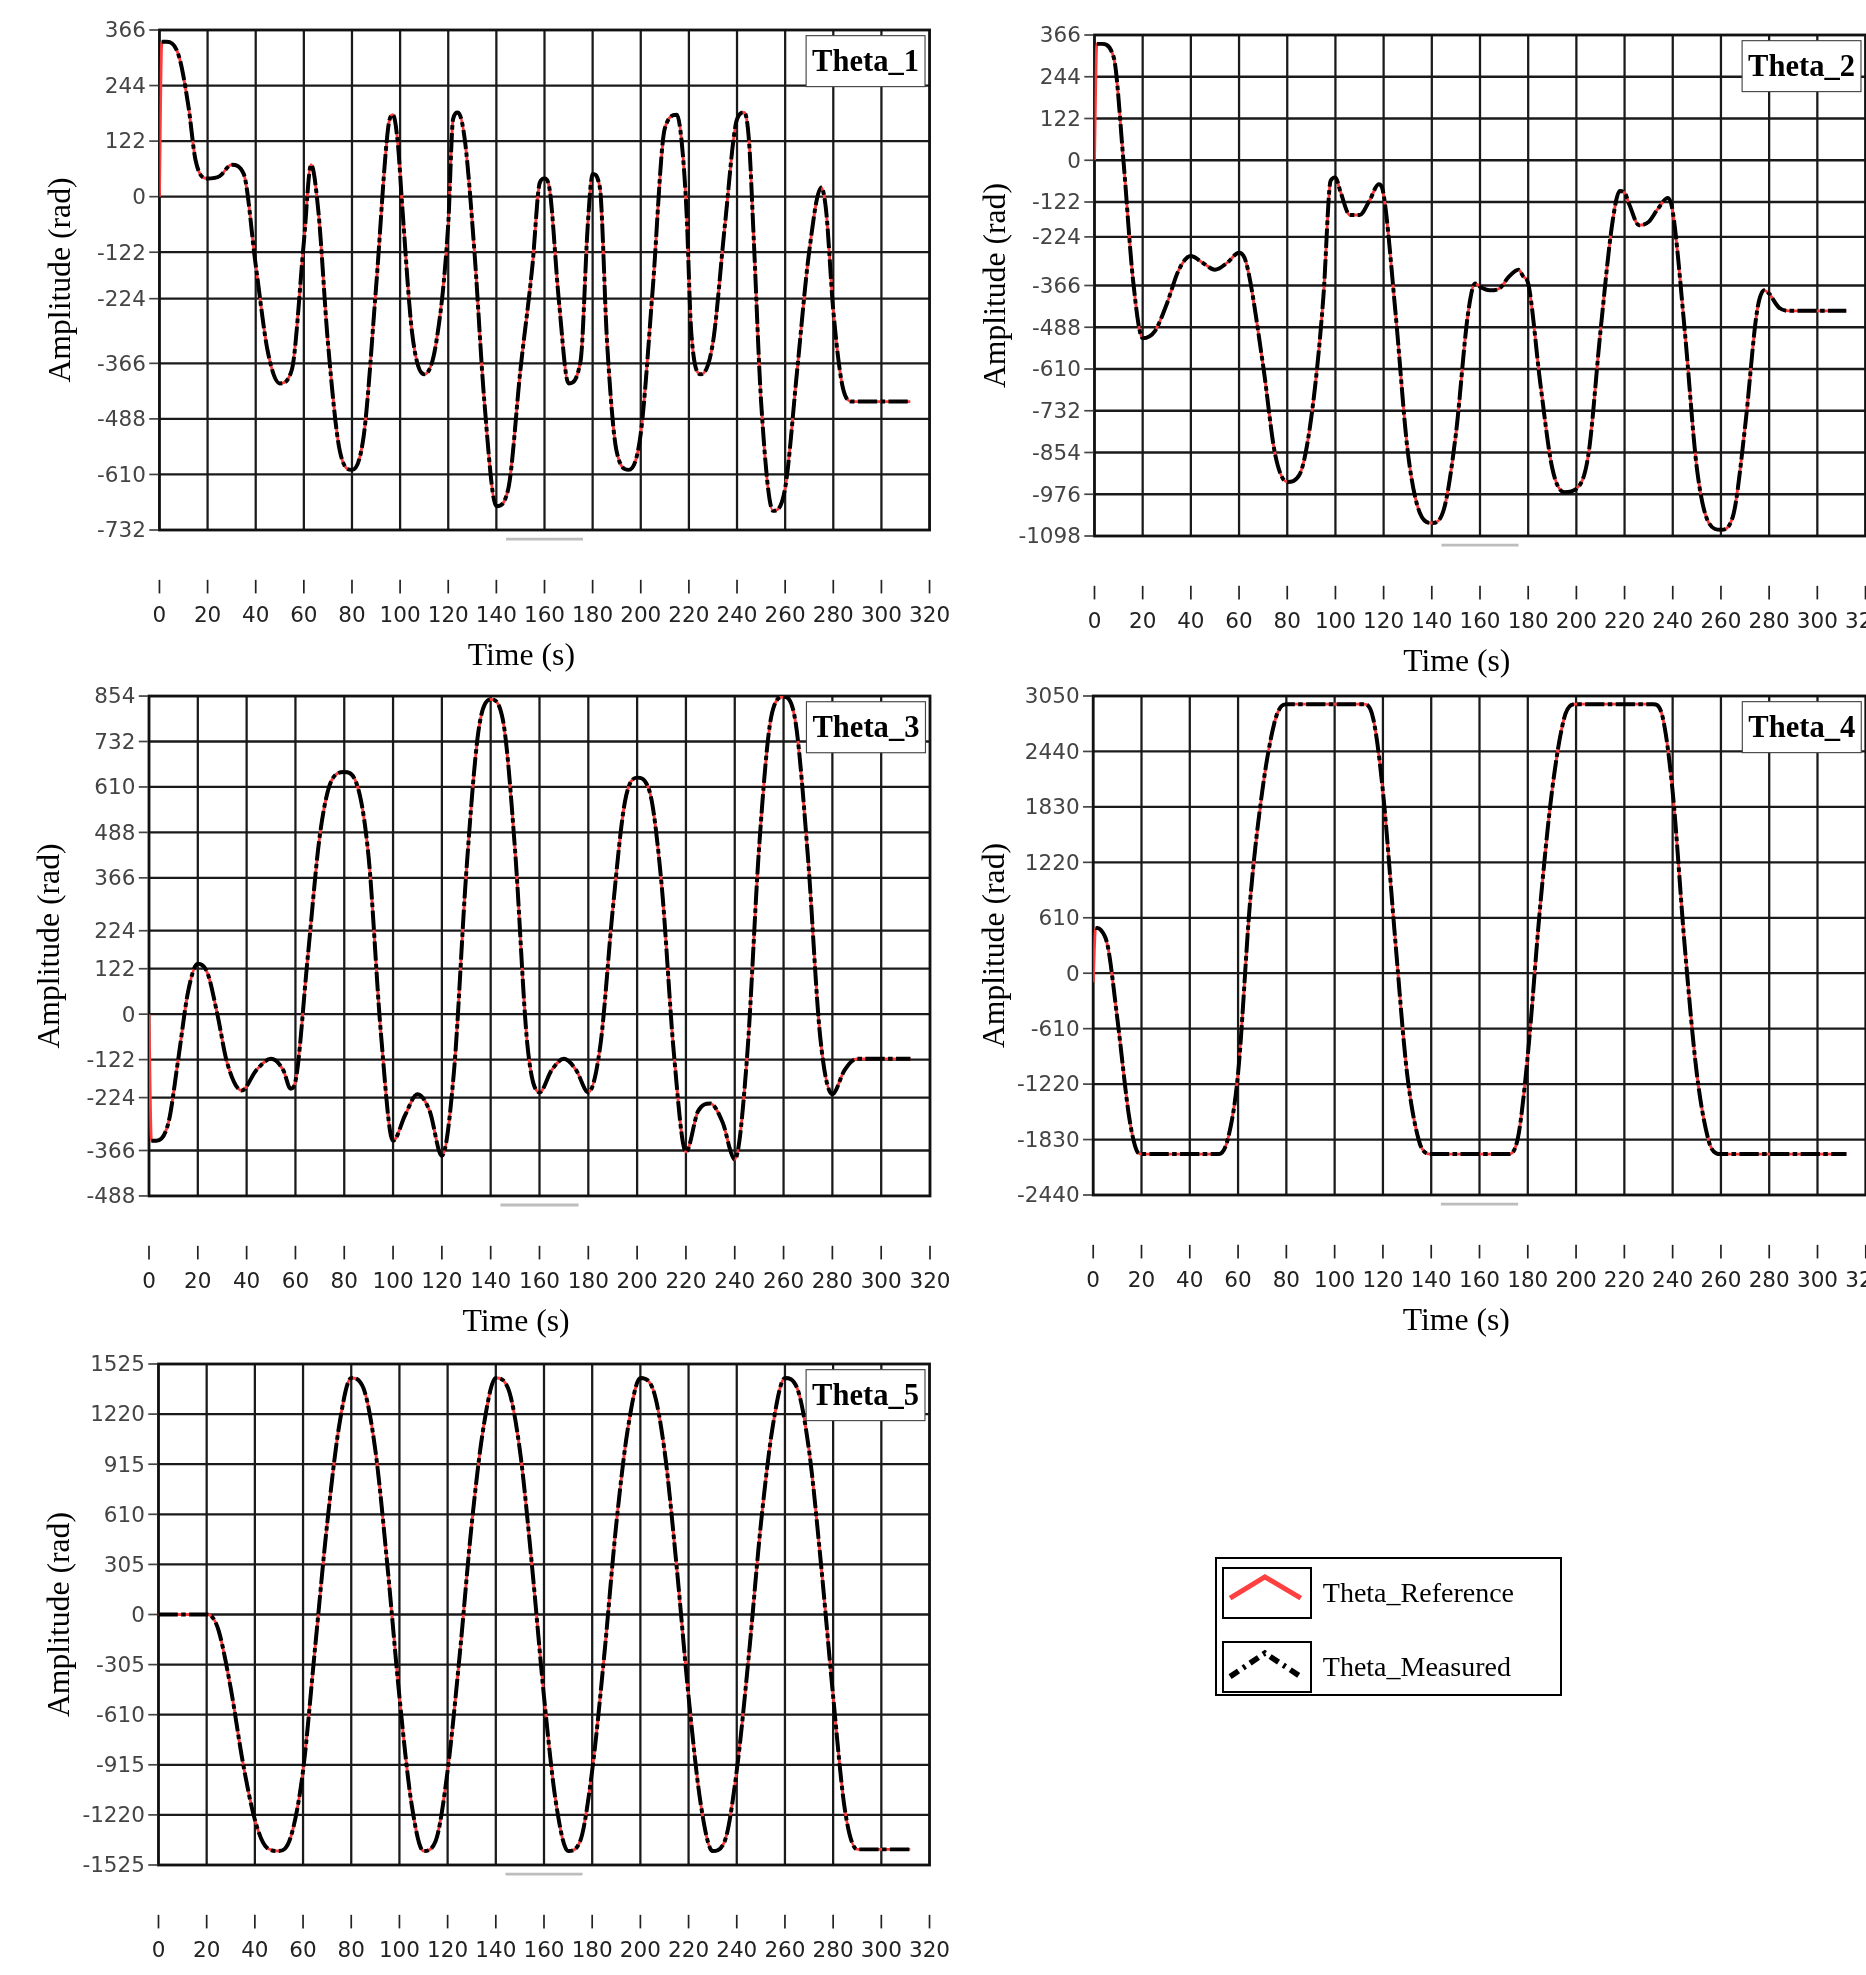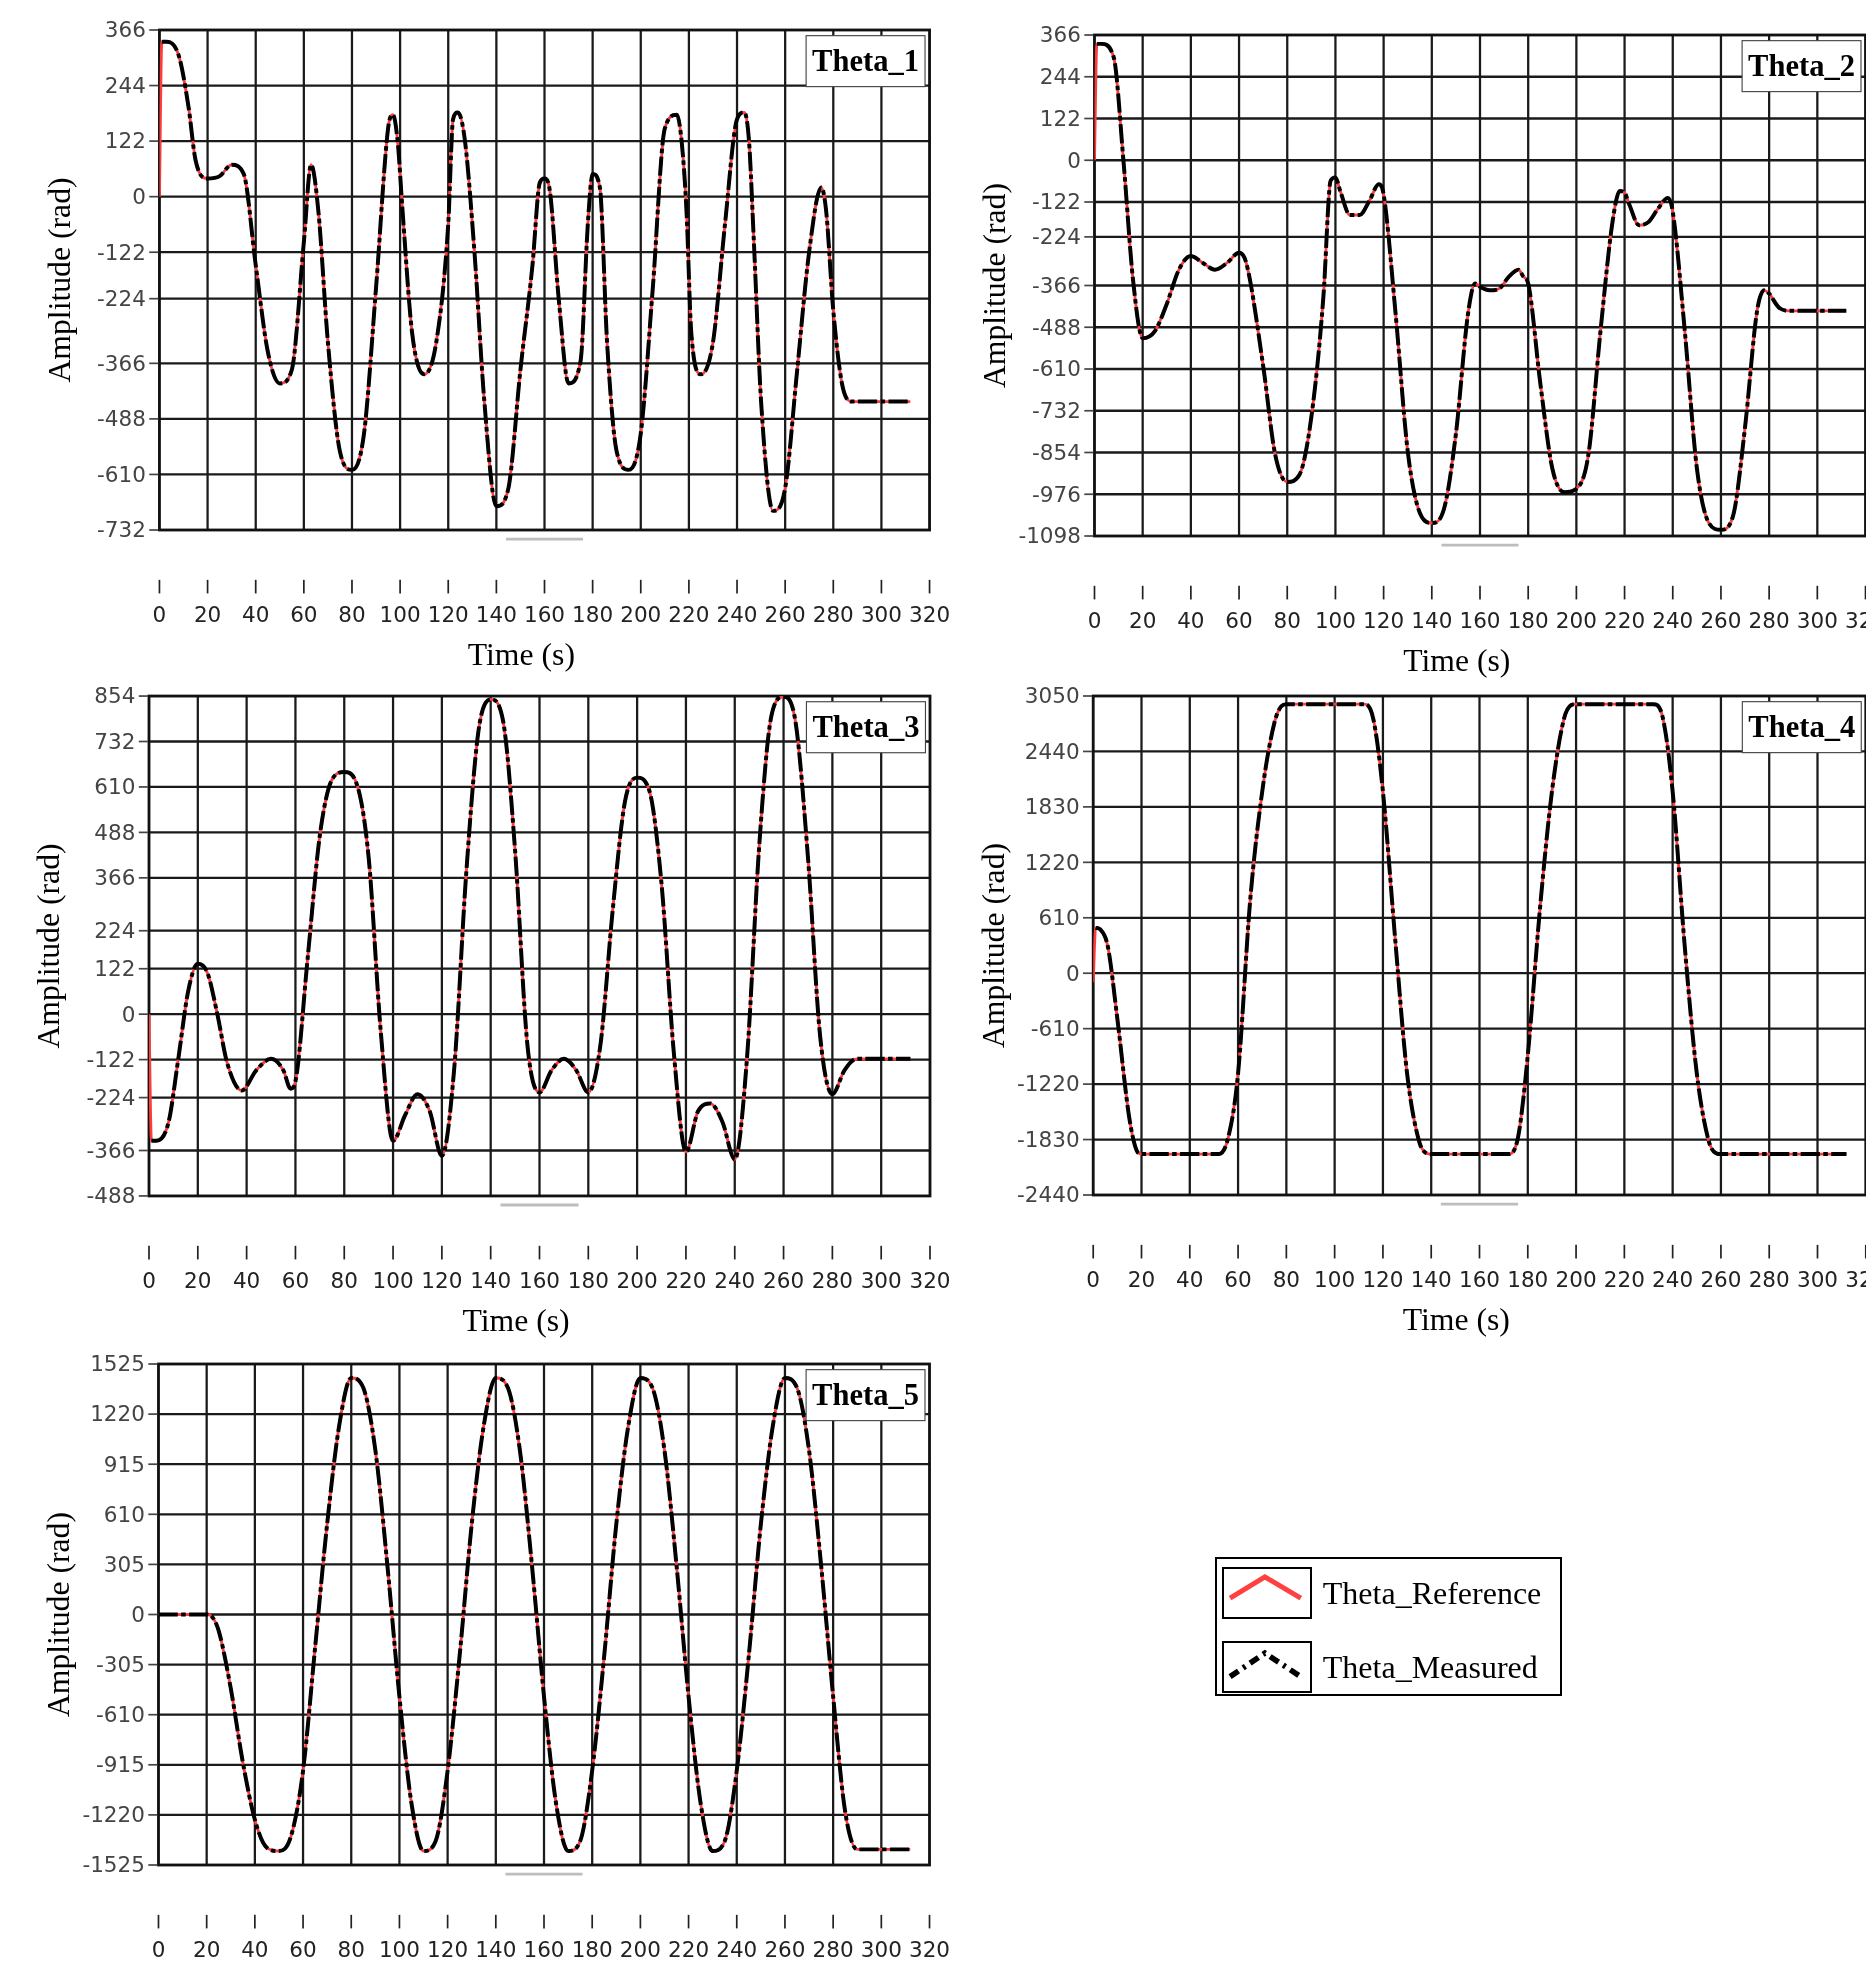--- a/index.html
+++ b/index.html
@@ -6,21 +6,21 @@
   body { width:1867px; height:1975px; position:relative; overflow:hidden; font-family:"Liberation Serif", serif; }
   .panel { position:absolute;margin-left:24px; }
   .panel svg { position:absolute; left:0; top:0; overflow:visible; }
   .ytick { font-family:"DejaVu Sans", sans-serif; font-size:38px; fill:#444; }
   .xtick { font-family:"DejaVu Sans", sans-serif; font-size:38px; fill:#222; }
   .axis-title { font-family:"Liberation Serif", serif; font-size:56px; fill:#000; }
   .ptitle { font-family:"Liberation Serif", serif; font-size:54px; font-weight:bold; fill:#000; }
   .legend { position:absolute; left:1215px; top:1557px; width:347px; height:139px; border:2.3px solid #000; box-sizing:border-box; background:#fff; }
   .legend-row { position:absolute; left:4.5px; display:flex; align-items:center; }
   .legend-swatch { width:90px; height:52px; border:2.8px solid #000; box-sizing:border-box; position:relative; background:#fff; }
-  .legend-label { font-family:"Liberation Serif", serif; font-size:32px; margin-left:11.3px; color:#000; white-space:nowrap; }
+  .legend-label { font-family:"Liberation Serif", serif; font-size:28px; margin-left:11.3px; color:#000; white-space:nowrap; }
 </style>
 </head>
 <body>
 
 <div id="panels">
     <div class="panel" style="left: 135px; top: 30px; width: 771px; height: 500px;">
       <svg width="771" height="500" viewBox="0 0 1360 883">
         <g>
           <line x1="85" y1="0" x2="85" y2="883" stroke="#1a1a1a" stroke-width="4"></line>
           <line x1="170" y1="0" x2="170" y2="883" stroke="#1a1a1a" stroke-width="4"></line>

